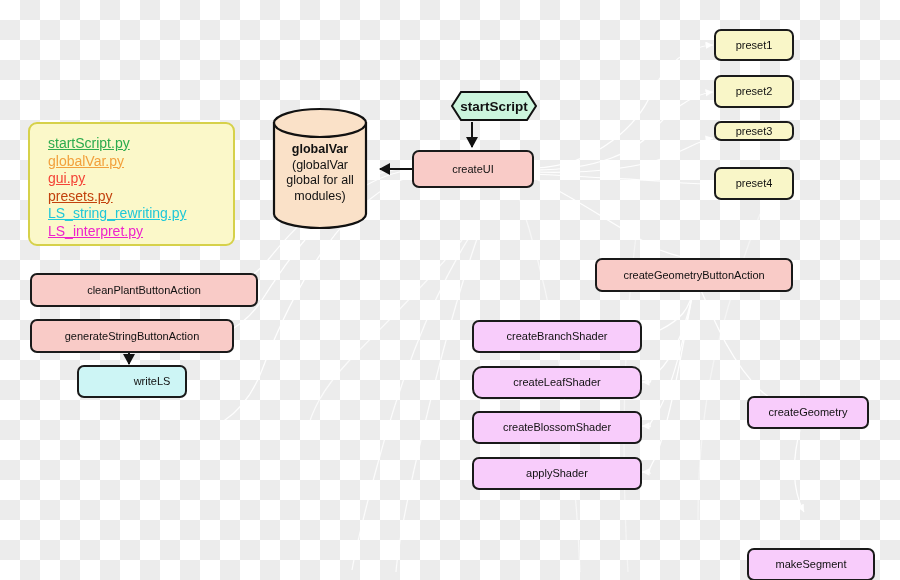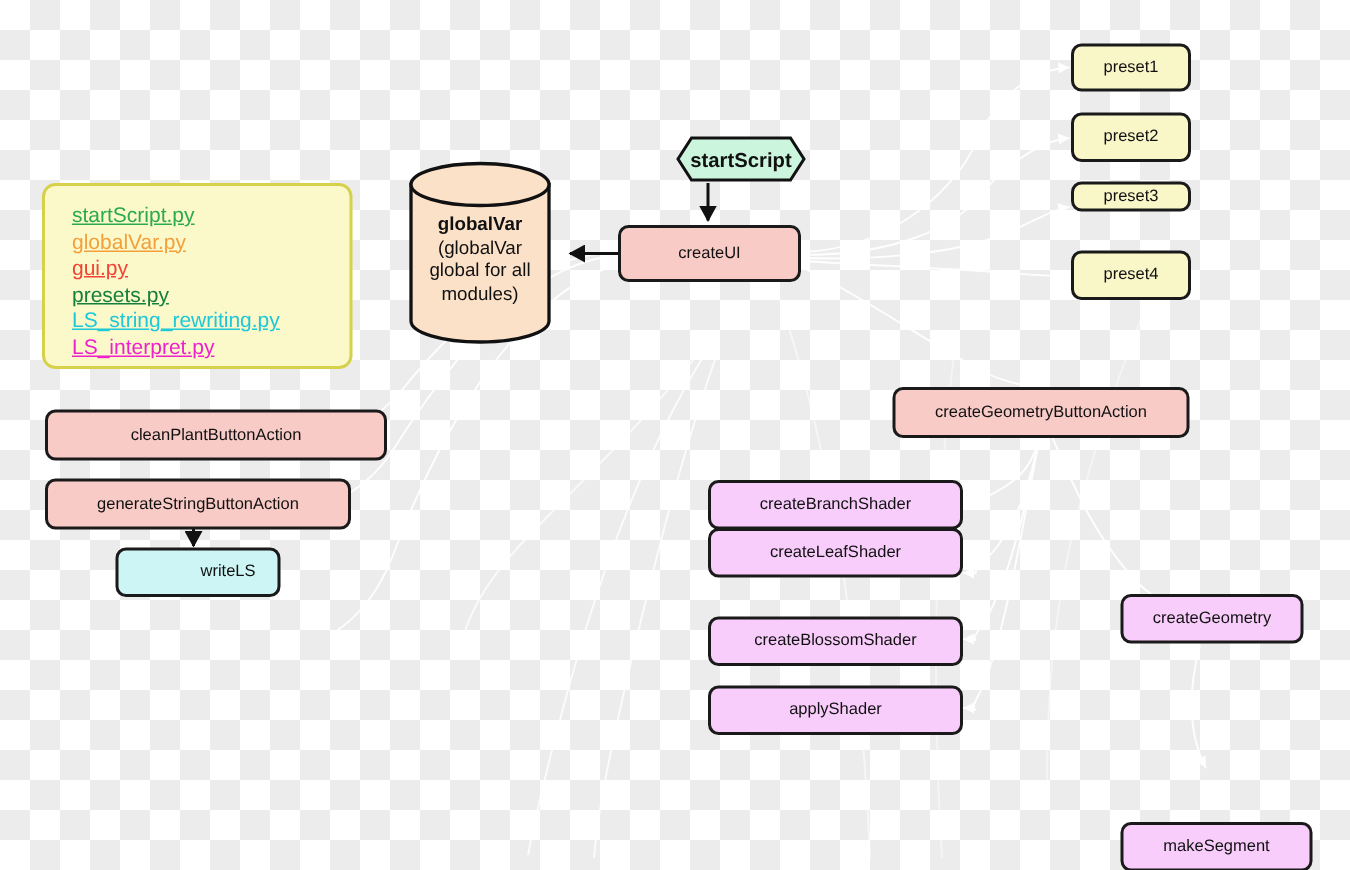--- a/index.html
+++ b/index.html
@@ -168,21 +168,21 @@
       <path d="M412,169 L380,169" marker-end="url(#arrow-dark)"></path>
 
       <path d="M129,352 L129,364" marker-end="url(#arrow-dark)"></path>
     </g>
   </svg>
 
   <div id="legend">
     <div class="line" style="color:#2cab4e">startScript.py</div>
     <div class="line" style="color:#f2a03c">globalVar.py</div>
     <div class="line" style="color:#f44336">gui.py</div>
-    <div class="line" style="color:#15803d">presets.py</div>
+    <div class="line" style="color:#c2410c">presets.py</div>
     <div class="line" style="color:#1fc8d8">LS_string_rewriting.py</div>
     <div class="line" style="color:#ee22cc">LS_interpret.py</div>
   </div>
 
   <div id="globalVar">
     <svg width="96" height="123" viewBox="0 0 96 123" xmlns="http://www.w3.org/2000/svg">
       <path d="M2,16 L2,107 A46,14 0 0 0 94,107 L94,16 Z" fill="#fae1c8" stroke="#111111" stroke-width="2.2"></path>
       <ellipse cx="48" cy="16" rx="46" ry="14" fill="#fae1c8" stroke="#111111" stroke-width="2.2"></ellipse>
     </svg>
     <div class="cyllabel">
@@ -230,21 +230,21 @@
   </div>
 
 
   <div class="node pink" style="left:595px; top:258px; width:198px; height:34px;">
     <span>createGeometryButtonAction</span>
   </div>
 
   <div class="node magenta" style="left:472px; top:320px; width:170px; height:33px;">
     <span>createBranchShader</span>
   </div>
-  <div class="node magenta" style="left:472px; top:352px; width:170px; height:33px;">
+  <div class="node magenta" style="left:472px; top:366px; width:170px; height:33px;border-radius:10px;">
     <span>createLeafShader</span>
   </div>
   <div class="node magenta" style="left:472px; top:411px; width:170px; height:33px;">
     <span>createBlossomShader</span>
   </div>
   <div class="node magenta" style="left:472px; top:457px; width:170px; height:33px;">
     <span>applyShader</span>
   </div>
 
   <div class="node magenta" style="left:747px; top:396px; width:122px; height:33px;">

